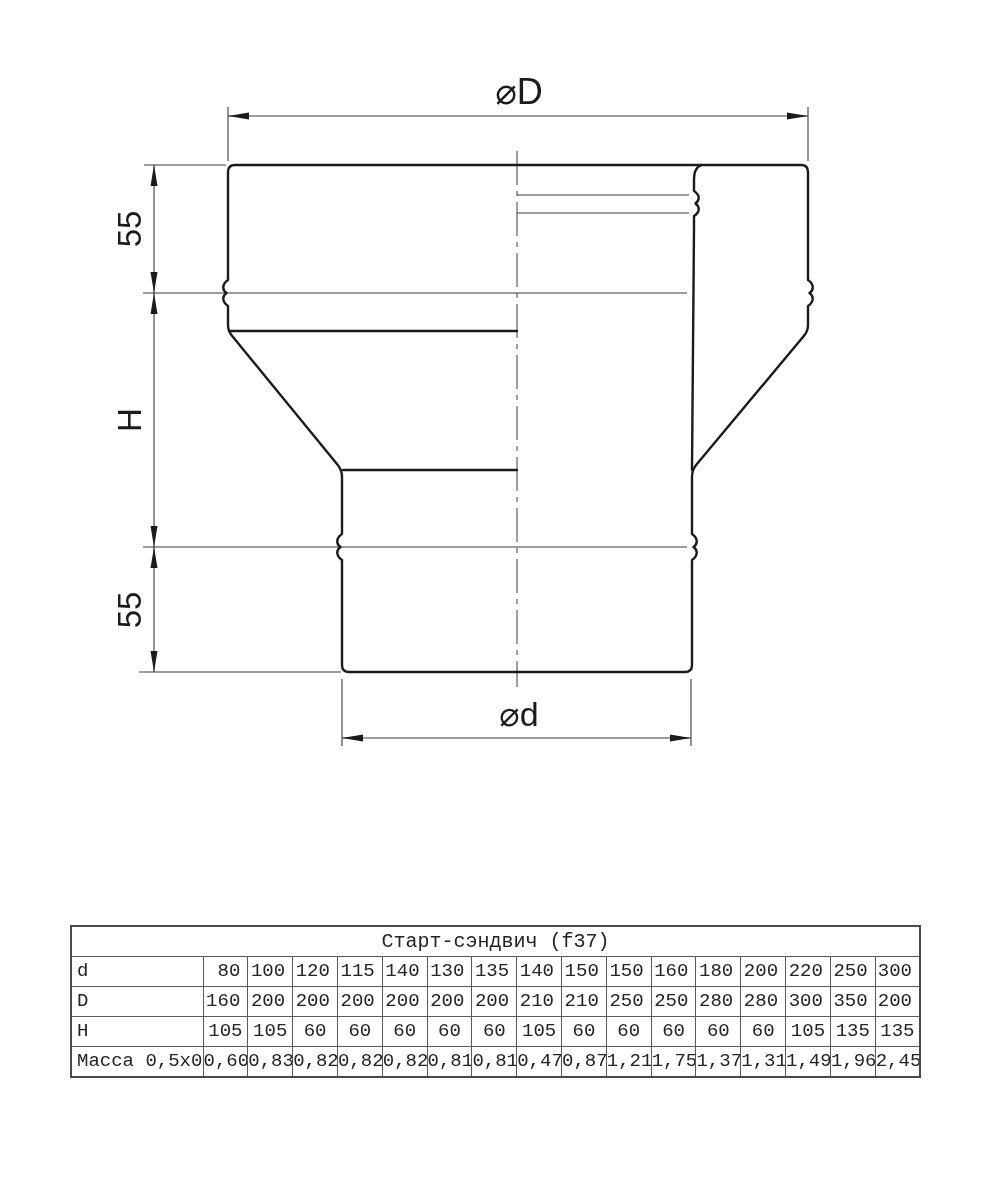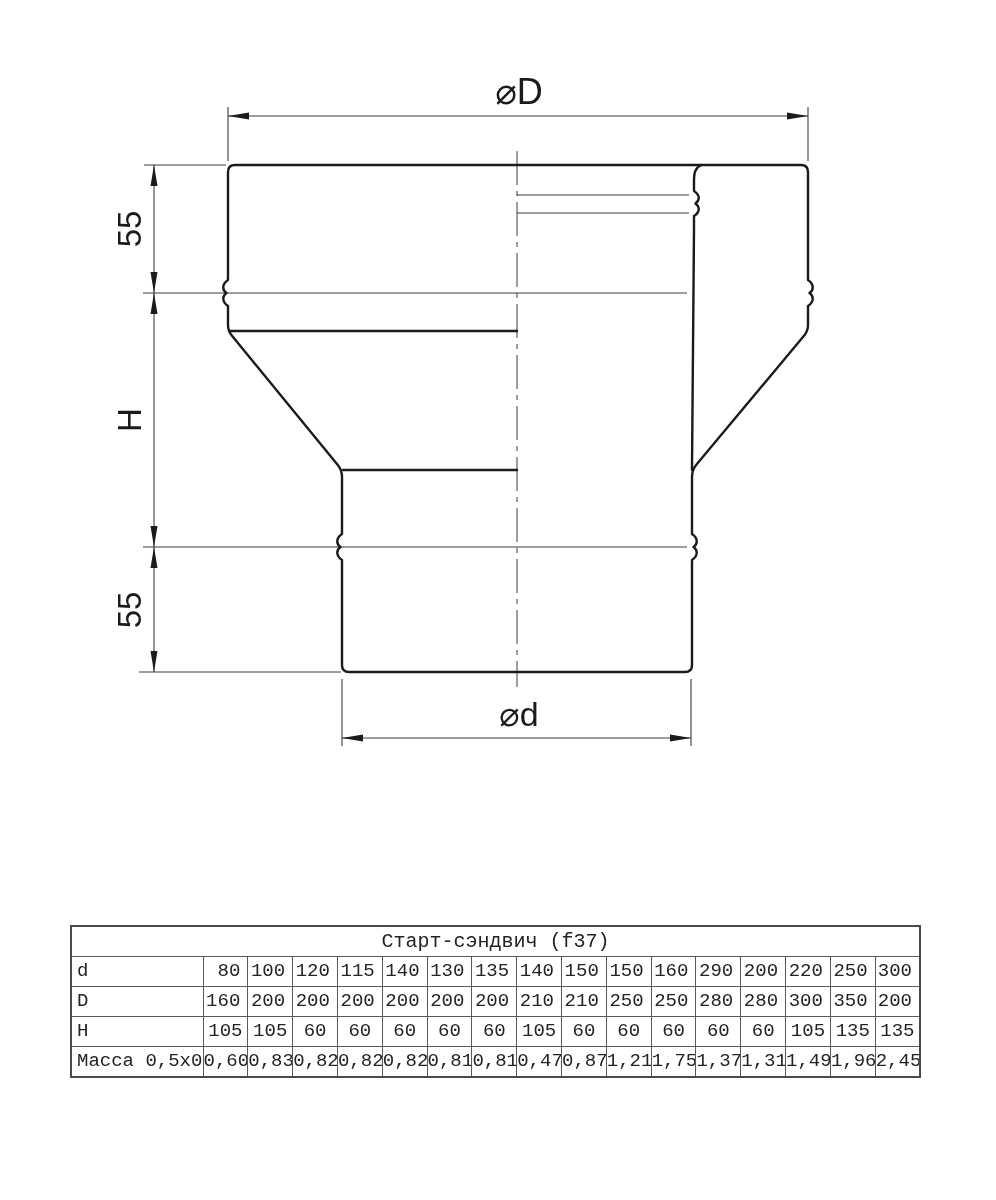--- a/index.html
+++ b/index.html
@@ -179,21 +179,21 @@
           <td class="val-cell">100</td>
           <td class="val-cell">120</td>
           <td class="val-cell">115</td>
           <td class="val-cell">140</td>
           <td class="val-cell">130</td>
           <td class="val-cell">135</td>
           <td class="val-cell">140</td>
           <td class="val-cell">150</td>
           <td class="val-cell">150</td>
           <td class="val-cell">160</td>
-          <td class="val-cell">290</td>
+          <td class="val-cell">180</td>
           <td class="val-cell">200</td>
           <td class="val-cell">220</td>
           <td class="val-cell">250</td>
           <td class="val-cell">300</td>
         </tr>
         <tr>
           <td class="label-cell">D</td>
           <td class="val-cell">160</td>
           <td class="val-cell">200</td>
           <td class="val-cell">200</td>

